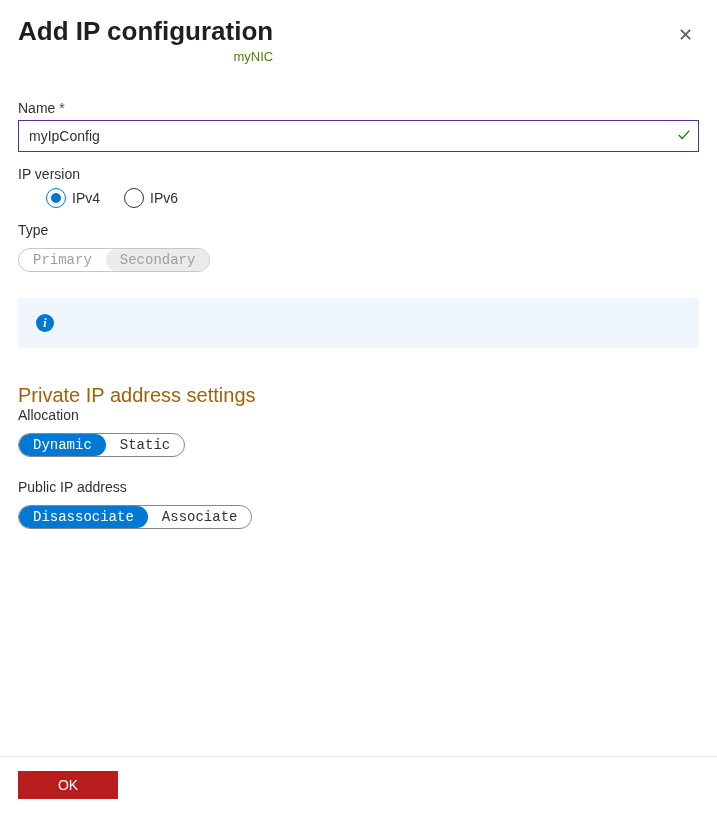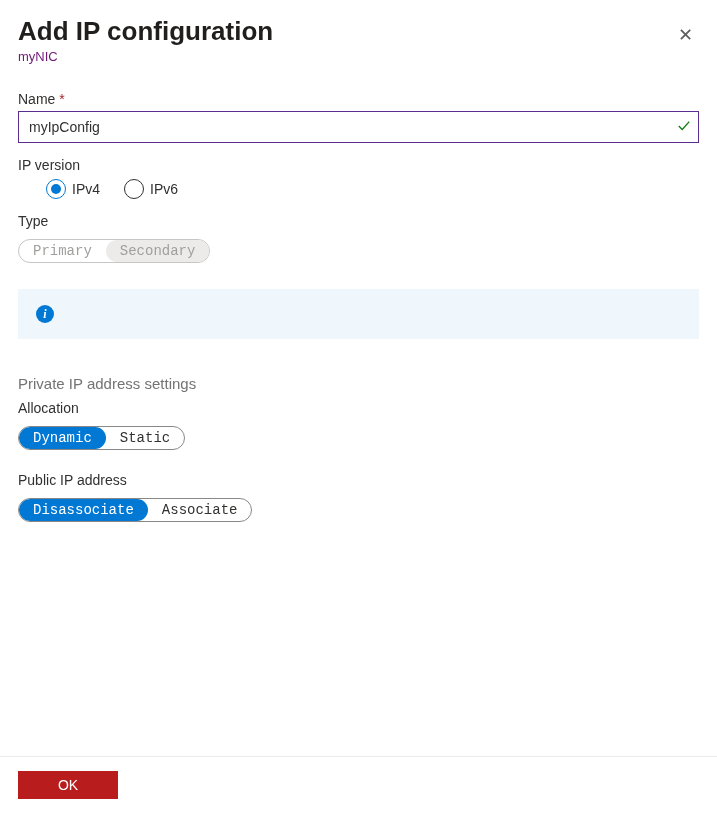--- a/index.html
+++ b/index.html
@@ -32,22 +32,23 @@
     .close-btn {
       font-size: 18px;
       color: #605e5c;
       cursor: pointer;
       padding: 6px;
       line-height: 1;
       margin-top: 4px;
     }
     .subtitle {
       font-size: 13px;
-      color: #701a75;
-      margin-bottom: 27px;
+      color: #4d7c0f;
+      margin-bottom: 36px;
+      text-align: right;
     }
     .field { margin-bottom: 14px; }
     .label {
       font-size: 14px;
       color: #323130;
       margin-bottom: 4px;
       display: block;
     }
     .required::after {
       content: " *";
@@ -144,23 +145,22 @@
       background: #0078d4;
       color: #fff;
       font-weight: bold;
       font-size: 12px;
       display: flex; align-items: center; justify-content: center;
       font-family: Georgia, serif;
       font-style: italic;
       flex-shrink: 0;
     }
     .section-head {
-      font-size: 15px;
-      color: #737373;
-      margin-bottom: 8px;
+      font-size: 20px;
+      color: #a16207;
     }
     .footer {
       border-top: 1px solid #edebe9;
       padding: 14px 18px;
     }
     .ok-btn {
       background: #b91c1c;
       color: #fff;
       border: none;
       font-size: 14px;

